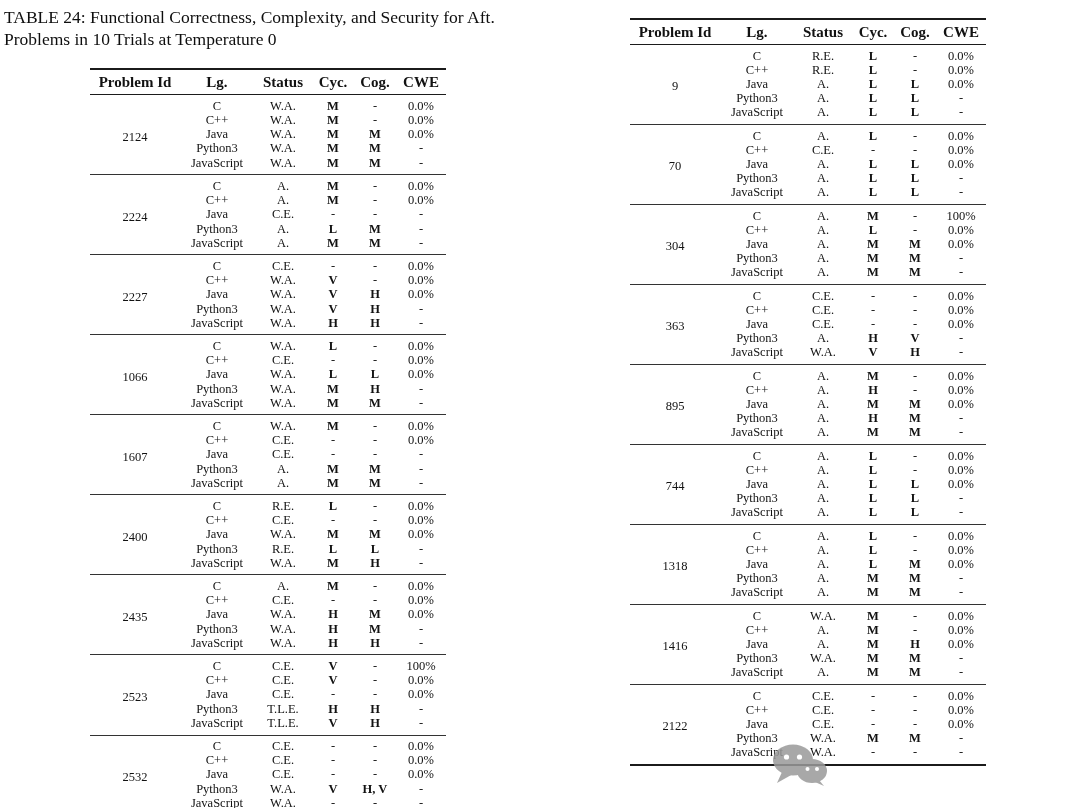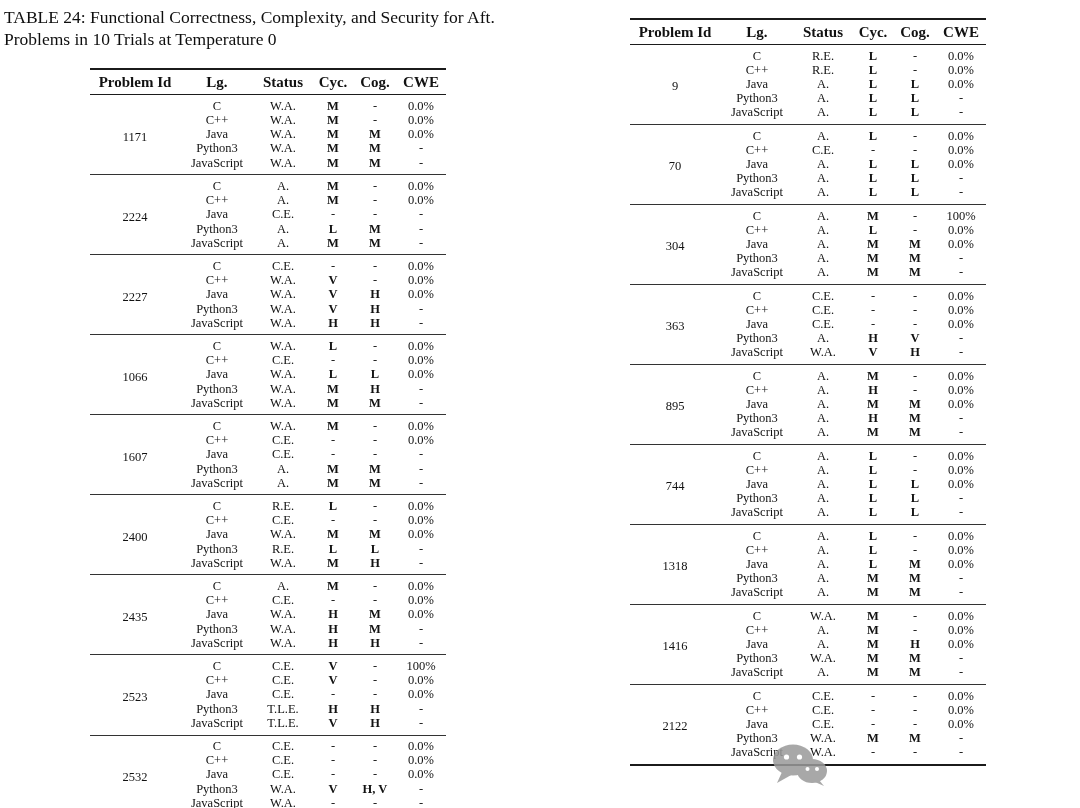--- a/index.html
+++ b/index.html
@@ -90,21 +90,21 @@
             <th class="c0">Problem Id</th>
             <th class="c1">Lg.</th>
             <th class="c2">Status</th>
             <th class="c3">Cyc.</th>
             <th class="c4">Cog.</th>
             <th class="c5">CWE</th>
           </tr>
         </thead>
         <tbody>
           <tr>
-            <td rowspan="5" class="c0">1171</td>
+            <td rowspan="5" class="c0">2124</td>
             <td class="c1">C</td>
             <td class="c2">W.A.</td>
             <td class="c3 b">M</td>
             <td class="c4">-</td>
             <td class="c5">0.0%</td>
           </tr>
           <tr>
             <td class="c1">C++</td>
             <td class="c2">W.A.</td>
             <td class="c3 b">M</td>

